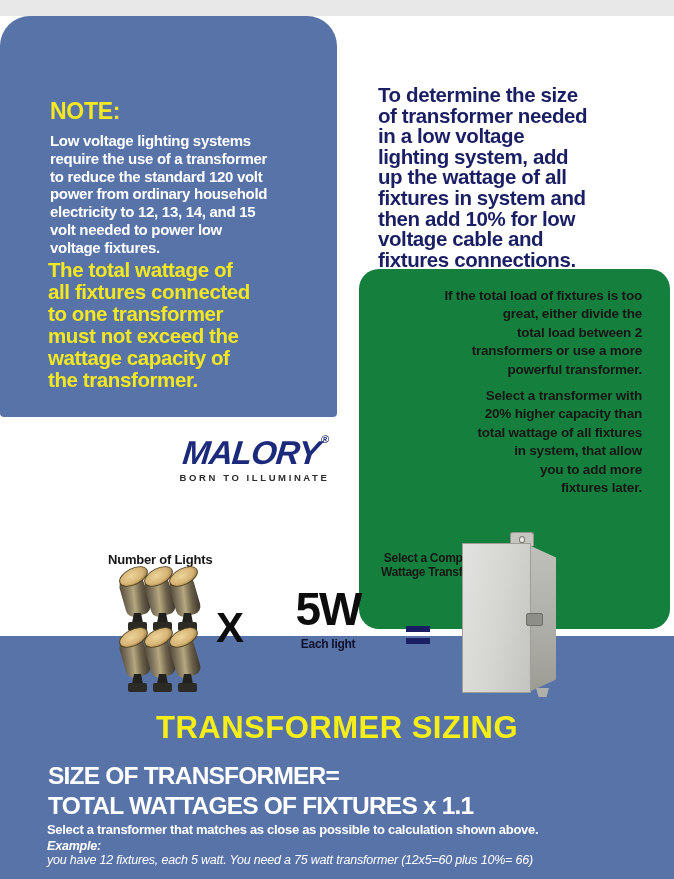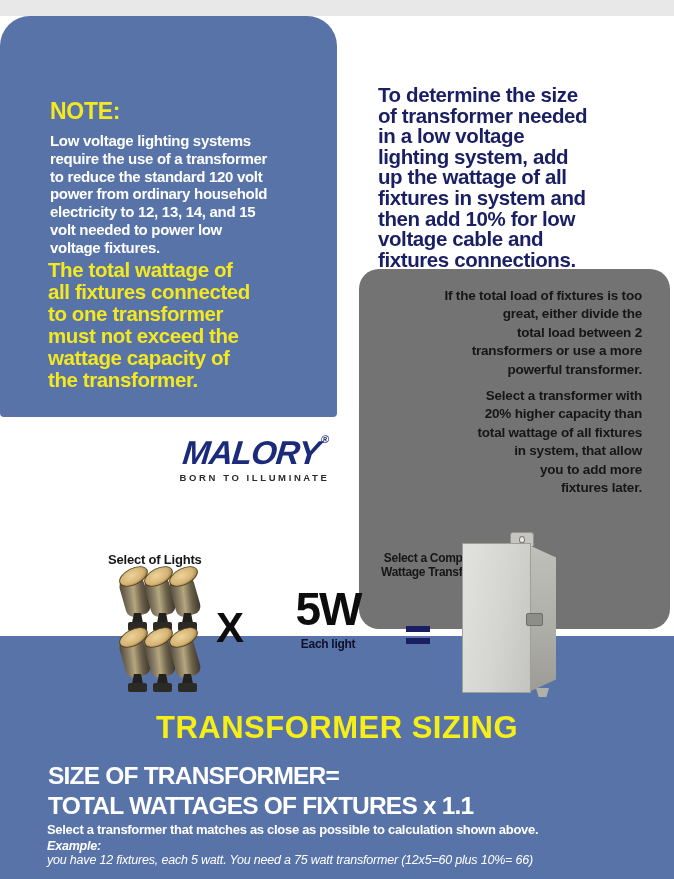--- a/index.html
+++ b/index.html
@@ -41,21 +41,21 @@
   .intro {
     position: absolute; left: 378px; top: 69px; width: 292px;
     color: #1a1f63; font-size: 20.5px; font-weight: 800;
     line-height: 20.6px; letter-spacing: -0.4px;
   }
 
   
   .tips-box {
     position: absolute; left: 359px; top: 253px;
     width: 311px; height: 360px;
-    background: #737373;
+    background: #15803d;
     border-radius: 20px;
   }
   .tips-p { position: absolute; right: 28px; width: 265px; text-align: right;
     color: #161616; font-size: 13.5px; font-weight: 700;
     line-height: 18.4px; letter-spacing: -0.2px; }
   .tips-p1 { top: 18px; }
   .tips-p2 { top: 118px; }
 
   
   .brand { position: absolute; left: 172px; top: 420px; width: 165px; text-align: center; }
@@ -223,21 +223,21 @@
   </div>
 
   <div class="band"></div>
   <div class="band-heading">TRANSFORMER SIZING</div>
   <div class="band-formula1">SIZE OF TRANSFORMER=</div>
   <div class="band-formula2">TOTAL WATTAGES OF FIXTURES x 1.1</div>
   <div class="band-note">Select a transformer that matches as close as possible to calculation shown above.</div>
   <div class="band-example-label">Example:</div>
   <div class="band-example-text">you have 12 fixtures, each 5 watt. You need a 75 watt transformer (12x5=60 plus 10%= 66)</div>
 
-  <div class="lights-label">Select of Lights</div>
+  <div class="lights-label">Number of Lights</div>
 
   <div class="light" style="left:114px; top:552px;">
     <div class="cone"></div>
       <div class="face"></div>
       <div class="stand"></div>
       <div class="base"></div>
   </div>
   <div class="light" style="left:139px; top:552px;">
     <div class="cone"></div>
       <div class="face"></div>

